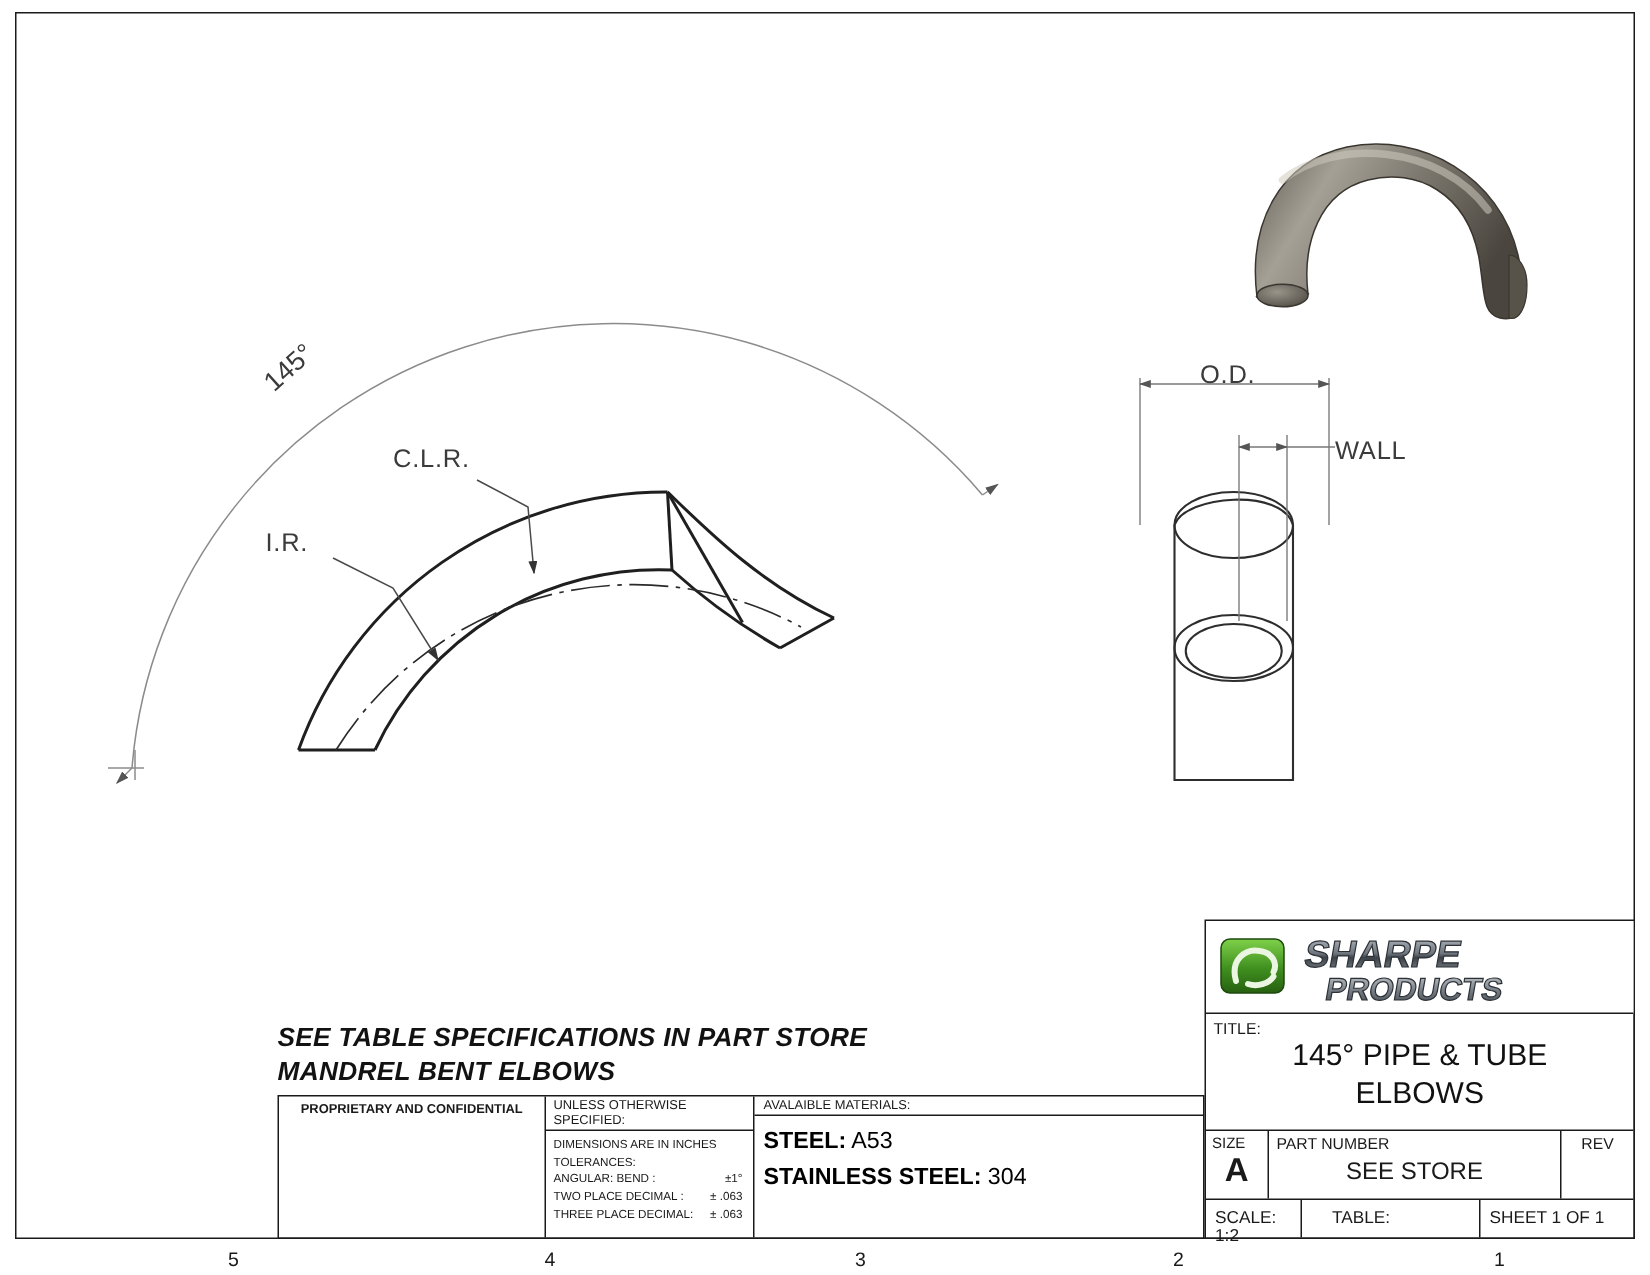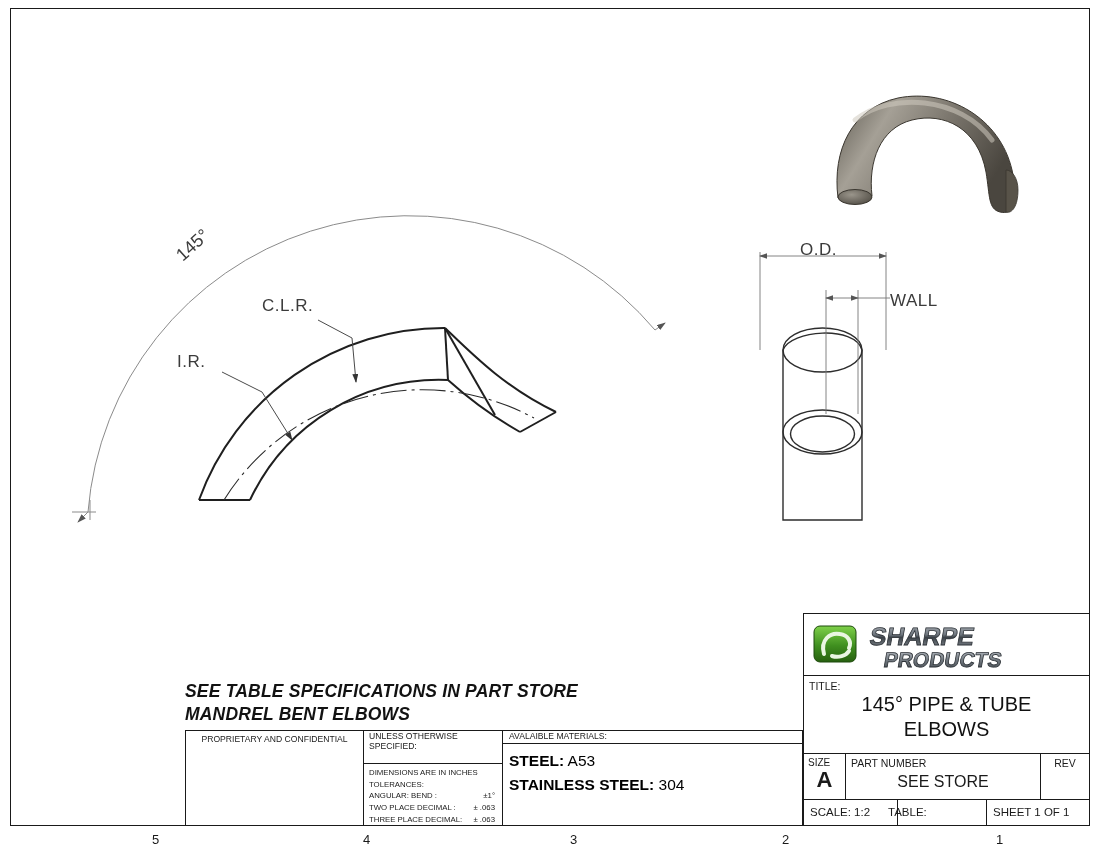--- a/index.html
+++ b/index.html
@@ -144,21 +144,21 @@
     position: absolute;
     right: 0; top: 0; bottom: 0;
     width: 48px;
   }
   .tb-rev-lbl { position: absolute; left: 0; right:0; top: 3px; text-align:center; font-size: 10.5px; }
 
   .tb-bottom-row {
     position: absolute;
     left: 0; right: 0; top: 186px; bottom: 0;
   }
-  .tb-scale { position: absolute; left: 0; top: 0; bottom: 0; width: 94px; border-right: 1.2px solid #1a1a1a; box-sizing: border-box; }
+  .tb-scale { position: absolute; left: 0; top: 0; bottom: 0; width: 64px; border-right: 1.2px solid #1a1a1a; box-sizing: border-box; }
   .tb-weight { position: absolute; left: 78px; top: 0; bottom: 0; width: 105px; border-right: 1.2px solid #1a1a1a; box-sizing: border-box; }
   .tb-sheet { position: absolute; left: 183px; right: 0; top: 0; bottom: 0; }
   .tb-bottom-row div span {
     position: absolute;
     left: 6px; top: 6px;
     font-size: 11.5px;
   }
   .tb-sheet span { left: auto; right: 10px; }
 
   
@@ -173,41 +173,41 @@
   .col-prop {
     position: absolute;
     left: 0; top: 0; bottom: 0;
     width: 178px;
     border-right: 1.2px solid #1a1a1a;
     box-sizing: border-box;
     padding: 3px 5px;
   }
   .col-prop .hd {
     font-size: 8.6px;
-    font-weight: normal;
+    font-weight: bold;
     text-align: center;
     margin-bottom: 2px;
   }
   .col-prop .bd {
     font-size: 7.6px;
     line-height: 1.42;
     color: #222;
   }
   .col-tol {
     position: absolute;
     left: 178px; top: 0; bottom: 0;
     width: 139px;
     border-right: 1.2px solid #1a1a1a;
     box-sizing: border-box;
     padding: 3px 5px;
   }
   .col-tol .hd {
     font-size: 8.6px;
     border-bottom: 1px solid #1a1a1a;
-    padding-bottom: 12px;
+    padding-bottom: 2px;
     margin: -3px -5px 3px -5px;
     padding-left: 5px;
   }
   .col-tol .bd { font-size: 7.8px; line-height: 1.5; }
   .tolrow { position: relative; }
   .tolrow .v { position: absolute; right: 2px; top: 0; }
 
   .col-mat {
     position: absolute;
     left: 317px; top: 0; right: 0; bottom: 0;

